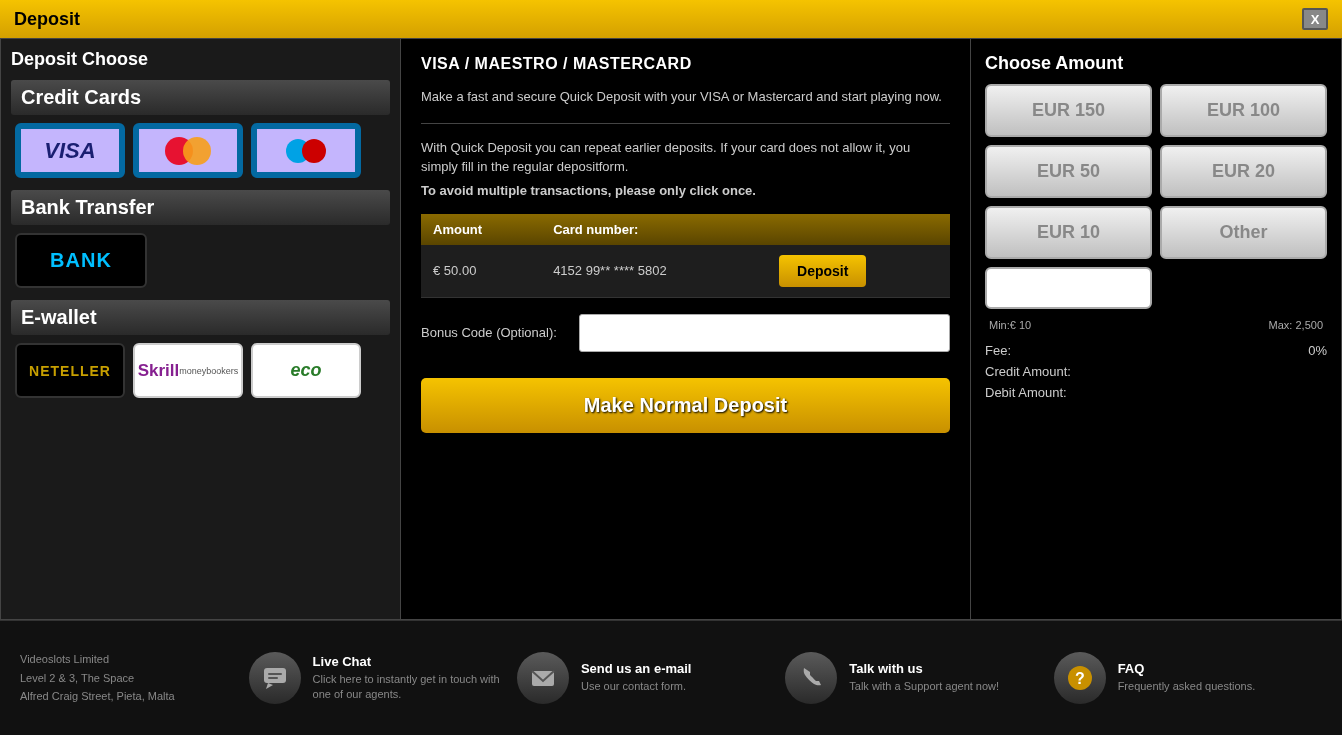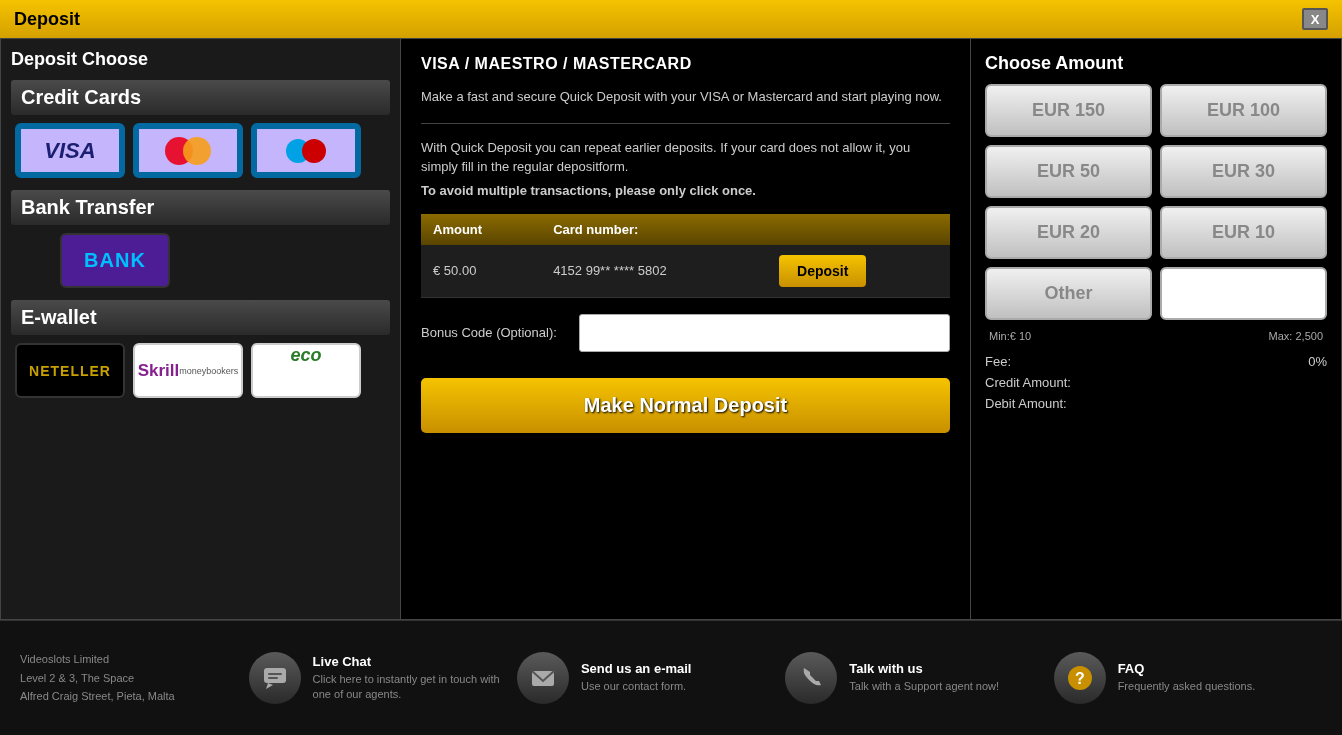--- a/index.html
+++ b/index.html
@@ -111,30 +111,29 @@
     }
     .mae-circle1 {
       width: 24px; height: 24px; border-radius: 50%;
       background: #00a2e5; margin-right: -8px;
     }
     .mae-circle2 {
       width: 24px; height: 24px; border-radius: 50%;
       background: #cc0000;
     }
     .bank-icon {
-      background: #4c1d95;
-      border-radius: 6px;
-      width: 110px;
+      background: #000000;
+      border-radius: 6px;
+      width: 132px;
       height: 55px;
       display: flex;
       align-items: center;
       justify-content: center;
       cursor: pointer;
       border: 2px solid #333;
-      margin-left: 45px;
     }
     .bank-text {
       color: #00bfff;
       font-size: 20px;
       font-weight: 900;
       font-family: 'Arial Black', Arial, sans-serif;
       letter-spacing: 1px;
     }
     .ewallet-icons {
       display: flex;
@@ -172,20 +171,21 @@
       flex-direction: row;
     }
     .skrill-text-top { color: #862090; font-size: 17px; font-weight: 900; }
     .skrill-text-sub { color: #555; font-size: 9px; }
     .eco-icon {
       background: #fff;
       border-radius: 6px;
       width: 110px;
       height: 55px;
       display: flex;
+      align-items: center;
       justify-content: center;
       cursor: pointer;
       border: 2px solid #ccc;
     }
     .eco-text { color: #2a7c2a; font-size: 18px; font-weight: 900; font-style: italic; }
 
     
     .middle-panel {
       flex: 1;
       background: #000000;
@@ -348,21 +348,20 @@
 
     
     .footer {
       background: #111;
       border-top: 1px solid #333;
       height: 115px;
       display: flex;
       align-items: center;
       padding: 0 20px;
       gap: 0;
-      justify-content: center;
     }
     .footer-company {
       color: #888;
       font-size: 11px;
       line-height: 1.7;
       width: 230px;
     }
     .footer-item {
       display: flex;
       align-items: center;
@@ -482,21 +481,20 @@
     <button class="make-deposit-btn">Make Normal Deposit</button>
   </div>
 
   <div class="right-panel">
     <div class="panel-title">Choose Amount</div>
 
     <div class="amount-grid">
       <button class="amount-btn">EUR 150</button>
       <button class="amount-btn">EUR 100</button>
       <button class="amount-btn">EUR 50</button>
-      <button class="amount-btn">EUR 30</button>
       <button class="amount-btn">EUR 20</button>
       <button class="amount-btn">EUR 10</button>
       <button class="amount-btn-other">Other</button>
       <input class="amount-input" type="text" style="">
     </div>
 
     <div class="min-max-row">
       <span>Min:€ 10</span>
       <span>Max: 2,500</span>
     </div>

